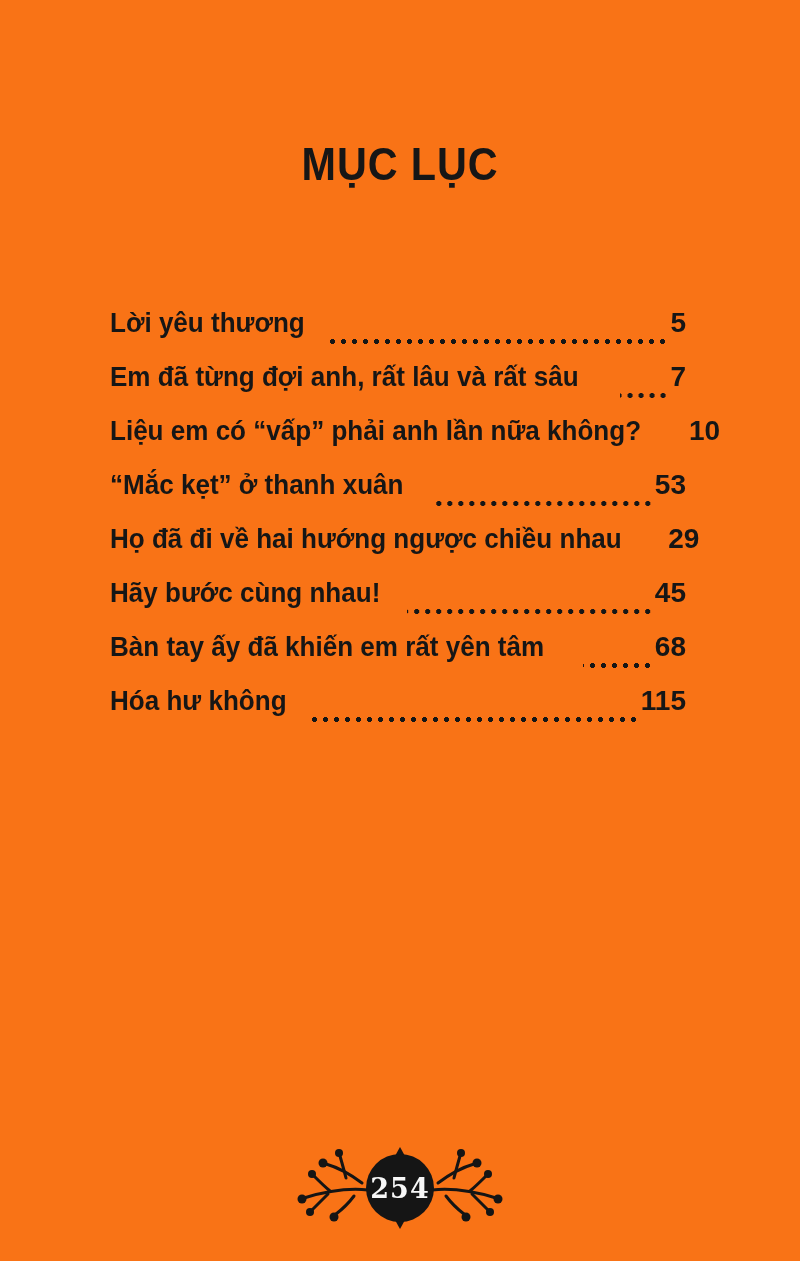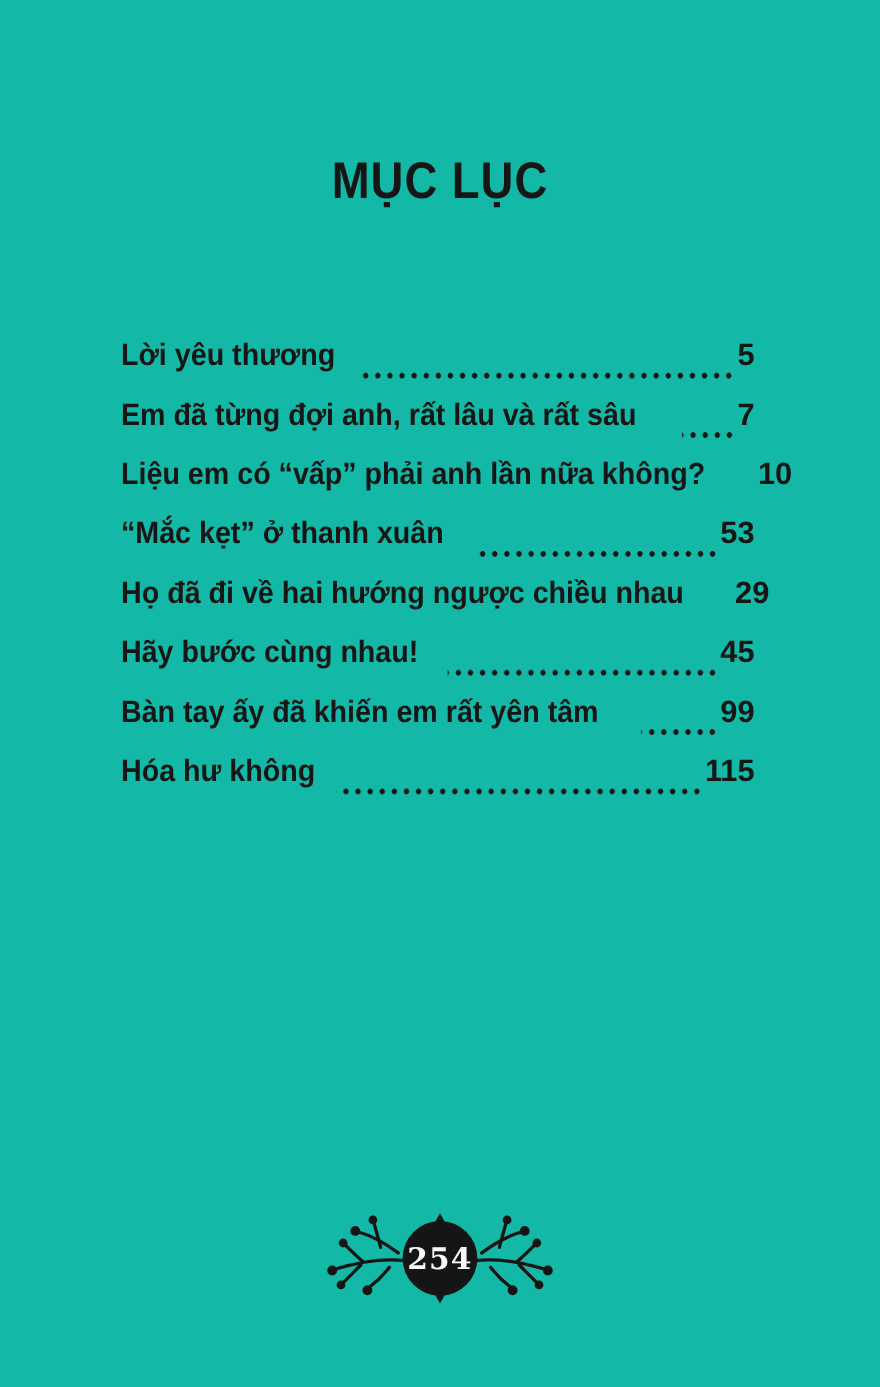--- a/index.html
+++ b/index.html
@@ -11,21 +11,21 @@
     width: 800px;
     height: 1261px;
     position: relative;
     font-family: "Liberation Sans", "DejaVu Sans", sans-serif;
     color: #161616;
     overflow: hidden;
   }
   .page {
     position: absolute;
     inset: 0;
-    background: #14b8a6;
+    background: #f97316;
   }
   .page-title {
     margin: 0;
     position: absolute;
     top: 136px;
     left: 0;
     right: 0;
     text-align: center;
     font-size: 47px;
     font-weight: bold;
@@ -62,21 +62,21 @@
     background-repeat: repeat-x;
     background-position: right center;
   }
   .toc-page {
     font-size: 28px;
     font-weight: bold;
     white-space: nowrap;
   }
   .footer {
     position: absolute;
-    top: 1094px;
+    top: 1138px;
     left: 0;
     right: 0;
     display: flex;
     justify-content: center;
   }
   .badge-number {
     font-family: "DejaVu Serif", "Liberation Serif", serif;
     font-size: 27px;
     font-weight: bold;
     letter-spacing: 1px;
@@ -116,21 +116,21 @@
       <span class="toc-page">29</span>
     </div>
       <div class="toc-row">
       <span class="toc-label">Hãy bước cùng nhau!</span>
       <span class="toc-leader"></span>
       <span class="toc-page">45</span>
     </div>
       <div class="toc-row">
       <span class="toc-label">Bàn tay ấy đã khiến em rất yên tâm</span>
       <span class="toc-leader"></span>
-      <span class="toc-page">99</span>
+      <span class="toc-page">68</span>
     </div>
       <div class="toc-row">
       <span class="toc-label">Hóa hư không</span>
       <span class="toc-leader"></span>
       <span class="toc-page">115</span>
     </div>
     </div>
 
   <div class="footer">
     <svg width="300" height="100" viewBox="0 0 300 100">

